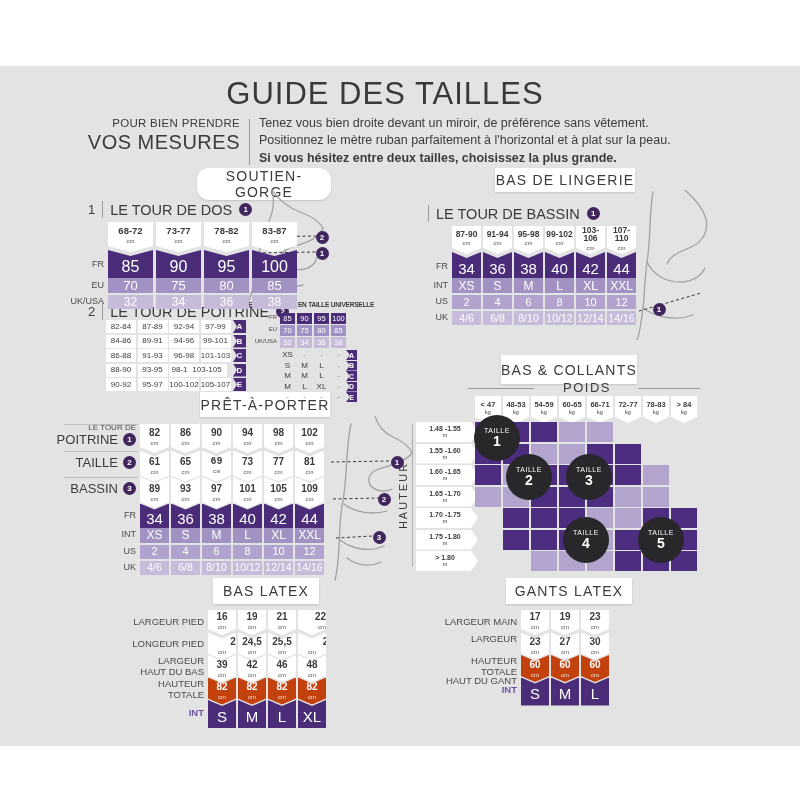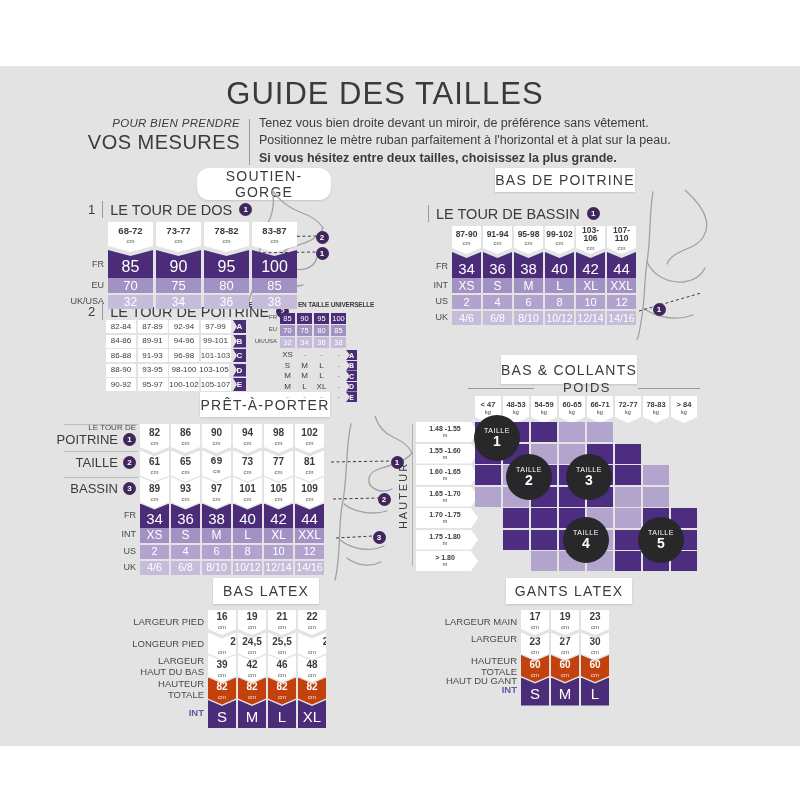--- a/index.html
+++ b/index.html
@@ -1,20 +1,20 @@
 <!DOCTYPE html>
 <html><head>
 <meta charset="utf-8">
 <style>
   html,body{margin:0;padding:0;background:#fff;}
   .canvas{position:relative;width:800px;height:800px;background:#ffffff;font-family:"Liberation Sans",sans-serif;color:#3b3b3b;overflow:hidden;}
   .panel{position:absolute;left:0;top:66px;width:800px;height:680px;background:#e3e3e4;}
   .page-title{position:absolute;left:165px;top:76px;width:440px;text-align:center;font-size:31px;letter-spacing:1px;color:#3a3a3a;font-weight:400;}
   .kicker{position:absolute;left:60px;top:117px;width:180px;text-align:right;color:#3b3b3b;}
-  .kicker .k1{font-size:11.5px;letter-spacing:.3px;font-style:italic;}
+  .kicker .k1{font-size:11.5px;letter-spacing:.3px;}
   .kicker .k2{font-size:20px;letter-spacing:.5px;margin-top:2px;}
   .kdiv{position:absolute;left:249px;top:119px;width:1px;height:46px;background:#9a9a9a;}
   .instr{position:absolute;left:259px;top:115px;width:510px;font-size:12.5px;line-height:1.38;color:#3b3b3b;}
   .instr .b{font-weight:700;}
   .stitle{position:absolute;background:#ffffff;text-align:center;font-size:14px;letter-spacing:1.2px;color:#3b3b3b;display:flex;align-items:center;justify-content:center;box-shadow:0 1px 2px rgba(0,0,0,.14);}
   .heading{position:absolute;display:flex;align-items:center;gap:7px;font-size:14.5px;color:#3b3b3b;}
   .heading .hnum{font-size:13px;}
   .vbar{width:1px;height:17px;background:#9a9a9a;display:inline-block;}
   .hbadge,.nbadge{width:13px;height:13px;border-radius:50%;background:#41265e;color:#fff;font-size:8px;font-weight:700;display:flex;align-items:center;justify-content:center;}
   .nbadge{position:absolute;}
@@ -71,21 +71,21 @@
     <div class="k2">VOS MESURES</div>
   </div>
   <div class="kdiv"></div>
   <div class="instr">
     <div>Tenez vous bien droite devant un miroir, de préférence sans vêtement.</div>
     <div>Positionnez le mètre ruban parfaitement à l'horizontal et à plat sur la peau.</div>
     <div class="b">Si vous hésitez entre deux tailles, choisissez la plus grande.</div>
   </div>
 
   <div class="stitle" style="left:197px;top:168px;width:134px;height:32px;border-radius:12px;">SOUTIEN-GORGE</div>
-  <div class="stitle" style="left:495px;top:168px;width:140px;height:24px;">BAS DE POITRINE</div>
+  <div class="stitle" style="left:495px;top:168px;width:140px;height:24px;">BAS DE LINGERIE</div>
   <div class="stitle" style="left:200px;top:392px;width:130px;height:25px;">PRÊT-À-PORTER</div>
   <div class="stitle" style="left:501px;top:355px;width:136px;height:29px;">BAS &amp; COLLANTS</div>
   <div class="stitle" style="left:213px;top:578px;width:106px;height:26px;">BAS LATEX</div>
   <div class="stitle" style="left:506px;top:578px;width:126px;height:26px;">GANTS LATEX</div>
 
   <div class="heading" style="left:88px;top:201px;">
     <span class="hnum">1</span>
     <span class="vbar"></span>
     <span class="htxt">LE TOUR DE DOS</span>
     <span class="hbadge">1</span>
@@ -184,21 +184,21 @@
     <div class="cell pwhite" style="left: 200.5px; top: 334.5px; width: 30px; height: 13px; font-size: 8px;">99-101</div>
     <div class="ptag" style="left: 233px; top: 334.5px; width: 13px; height: 13px; font-size: 8px;">B</div>
     <div class="cell pwhite" style="left: 106px; top: 349px; width: 30px; height: 13px; font-size: 8px;">86-88</div>
     <div class="cell pwhite" style="left: 137.5px; top: 349px; width: 30px; height: 13px; font-size: 8px;">91-93</div>
     <div class="cell pwhite" style="left: 169px; top: 349px; width: 30px; height: 13px; font-size: 8px;">96-98</div>
     <div class="cell pwhite" style="left: 200.5px; top: 349px; width: 30px; height: 13px; font-size: 8px;">101-103</div>
     <div class="ptag" style="left: 233px; top: 349px; width: 13px; height: 13px; font-size: 8px;">C</div>
     <div class="cell pwhite" style="left: 106px; top: 363.5px; width: 30px; height: 13px; font-size: 8px;">88-90</div>
     <div class="cell pwhite" style="left: 137.5px; top: 363.5px; width: 30px; height: 13px; font-size: 8px;">93-95</div>
     <div class="cell pwhite" style="left: 169px; top: 363.5px; width: 30px; height: 13px; font-size: 8px;">98-100</div>
-    <div class="cell pwhite" style="left: 199px; top: 363.5px; width: 30px; height: 13px; font-size: 8px;">103-105</div>
+    <div class="cell pwhite" style="left: 187px; top: 363.5px; width: 40px; height: 13px; font-size: 8px;">103-105</div>
     <div class="ptag" style="left: 233px; top: 363.5px; width: 13px; height: 13px; font-size: 8px;">D</div>
     <div class="cell pwhite" style="left: 106px; top: 378px; width: 30px; height: 13px; font-size: 8px;">90-92</div>
     <div class="cell pwhite" style="left: 137.5px; top: 378px; width: 30px; height: 13px; font-size: 8px;">95-97</div>
     <div class="cell pwhite" style="left: 169px; top: 378px; width: 30px; height: 13px; font-size: 8px;">100-102</div>
     <div class="cell pwhite" style="left: 200.5px; top: 378px; width: 30px; height: 13px; font-size: 8px;">105-107</div>
     <div class="ptag" style="left: 233px; top: 378px; width: 13px; height: 13px; font-size: 8px;">E</div>
     <div class="cell dark" style="left: 280px; top: 313px; width: 15px; height: 11px; font-size: 7.5px;">85</div>
     <div class="cell dark" style="left: 297px; top: 313px; width: 15px; height: 11px; font-size: 7.5px;">90</div>
     <div class="cell dark" style="left: 314px; top: 313px; width: 15px; height: 11px; font-size: 7.5px;">95</div>
     <div class="cell dark" style="left: 331px; top: 313px; width: 15px; height: 11px; font-size: 7.5px;">100</div>
@@ -536,21 +536,21 @@
       <div class="cu">cm</div>
     </div>
     <div class="cell hdr pb" style="left: 238px; top: 610px; width: 28px; height: 21px; font-size: 10px;">
       <div class="cv" style="font-size: 10px;">19</div>
       <div class="cu">cm</div>
     </div>
     <div class="cell hdr pb" style="left: 268px; top: 610px; width: 28px; height: 21px; font-size: 10px;">
       <div class="cv" style="font-size: 10px;">21</div>
       <div class="cu">cm</div>
     </div>
-    <div class="cell hdr pb" style="left: 298px; top: 610px; width: 28px; height: 21px; font-size: 10px;">
+    <div class="cell hdr pb" style="left: 298px; top: 610px; width: 28px; height: 21px; font-size: 10px; align-items: flex-end;">
       <div class="cv" style="font-size: 10px;">22</div>
       <div class="cu">cm</div>
     </div>
     <div class="cell hdr ntpb" style="left: 208px; top: 632.5px; width: 28px; height: 21px; font-size: 10px;">
       <div class="cv" style="font-size: 10px; margin-left: 36px;">23,5</div>
       <div class="cu">cm</div>
     </div>
     <div class="cell hdr ntpb" style="left: 238px; top: 632.5px; width: 28px; height: 21px; font-size: 10px;">
       <div class="cv" style="font-size: 10px;">24,5</div>
       <div class="cu">cm</div>

